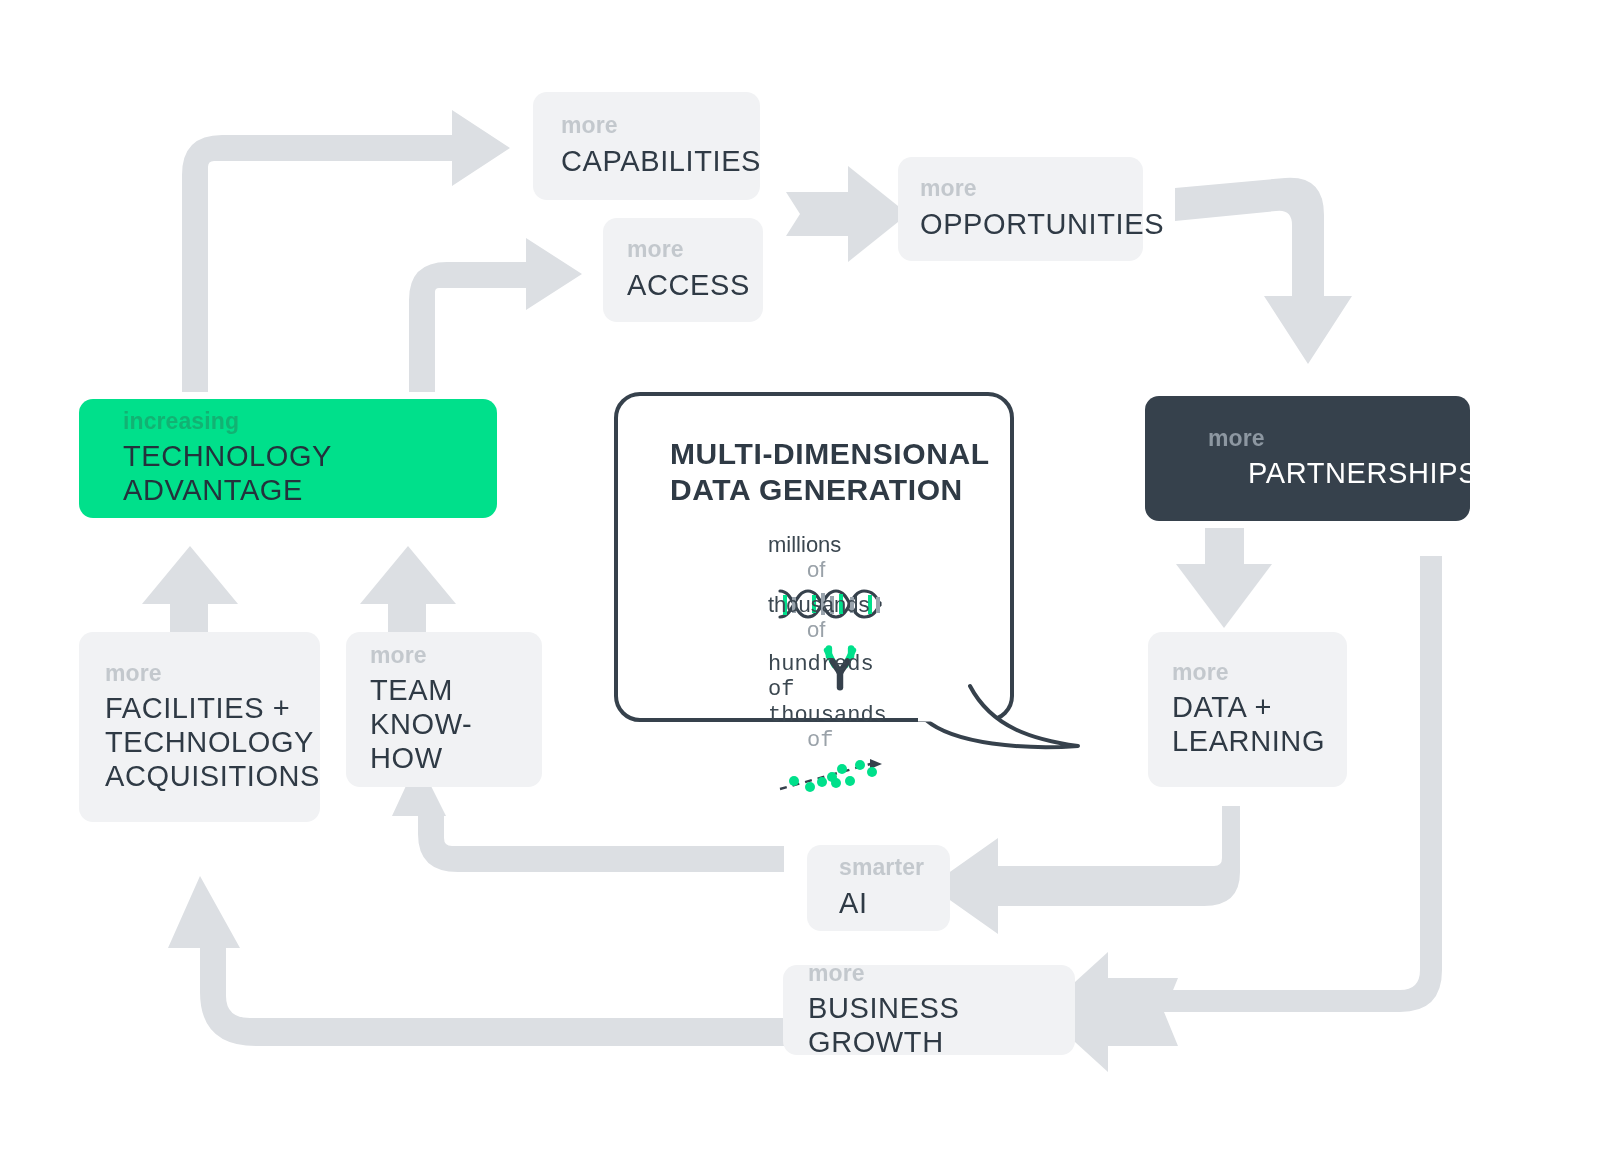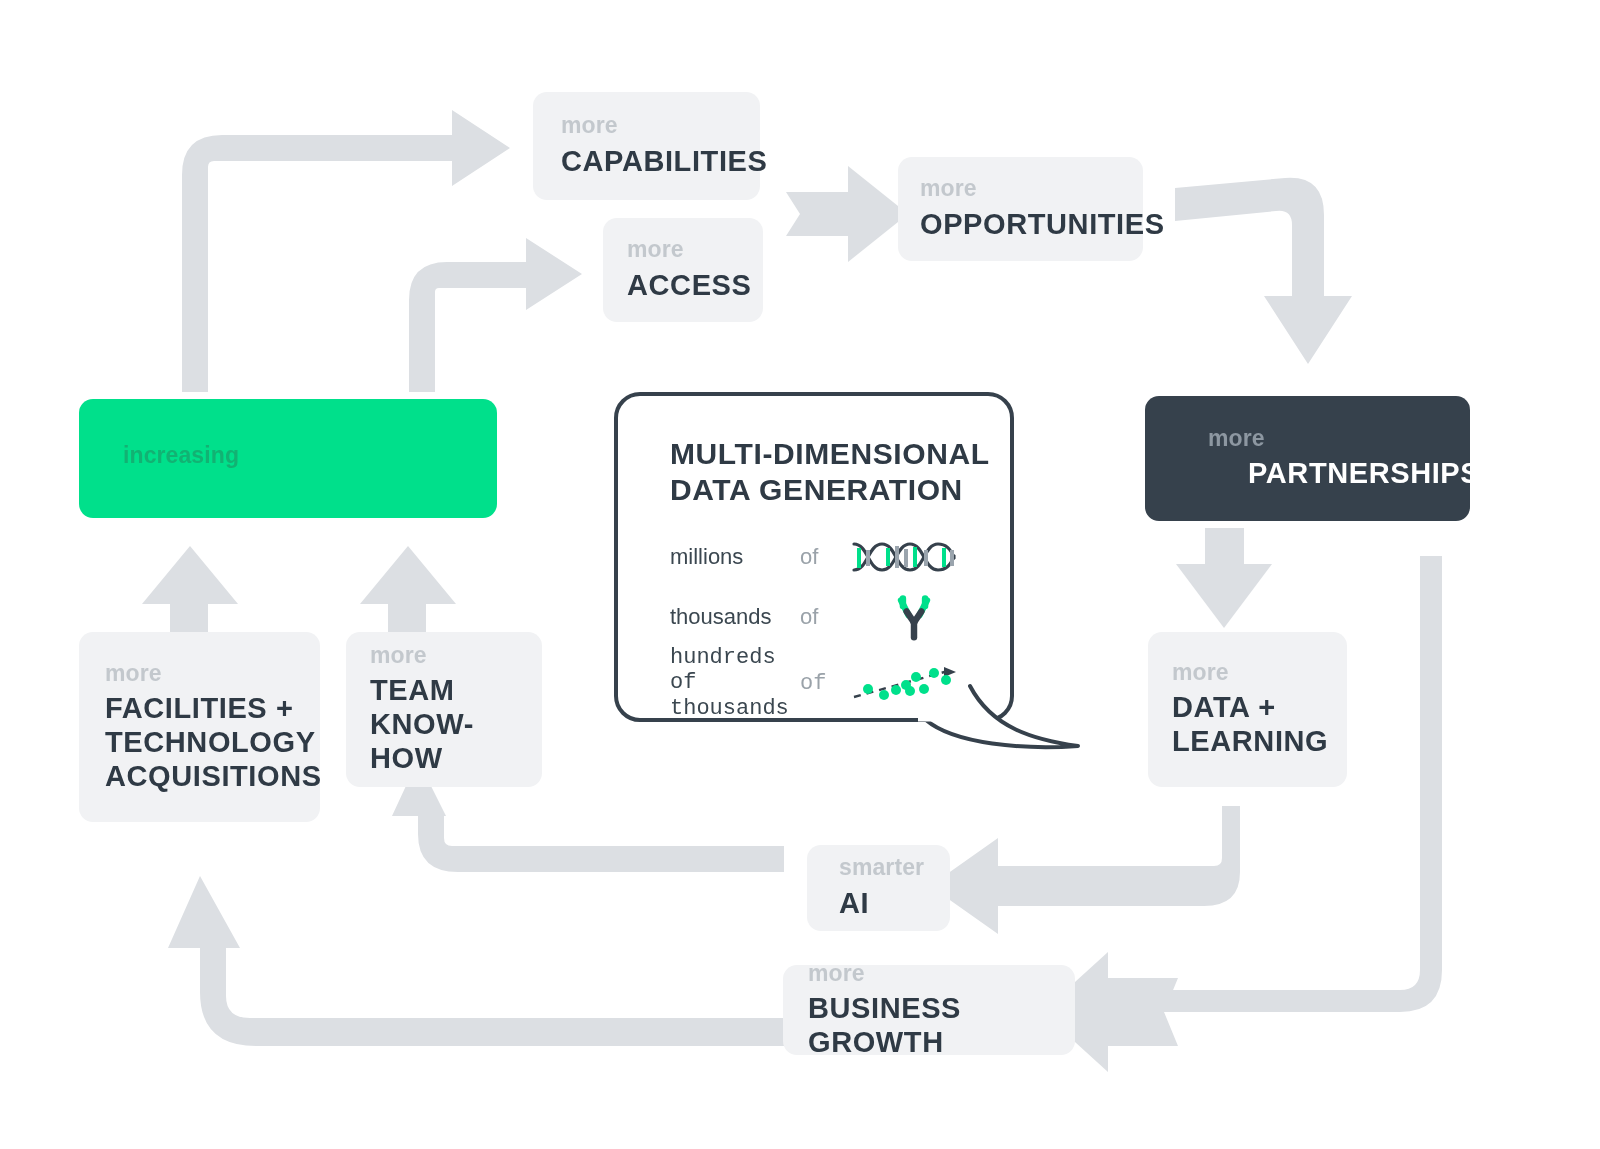--- a/index.html
+++ b/index.html
@@ -42,21 +42,21 @@
 
   .node .kicker {
     font-size: 23px;
     font-weight: bold;
     letter-spacing: 0.1px;
     line-height: 1.05;
     margin-bottom: 7px;
   }
   .node .title {
     font-size: 29px;
-    font-weight: bold;
+    font-weight: normal;
     letter-spacing: 0.6px;
     line-height: 1.17;
     text-transform: uppercase;
     font-stretch: condensed;
   }
   .node.plain .kicker { color: #c3c8cd; }
   .node.plain .title  { color: #2f3a45; }
   .node.accent .kicker { color: #12b273; }
   .node.accent .title  { color: #23323c; }
   .node.dark .kicker  { color: #8d97a1; }
@@ -92,20 +92,21 @@
     line-height: 1.2;
     text-transform: uppercase;
     font-stretch: condensed;
     margin-bottom: 24px;
   }
   .brow {
     display: flex;
     align-items: center;
     height: 50px;
     margin-bottom: 10px;
+    flex-direction: column;
   }
   .brow .qty {
     width: 130px;
     font-size: 22px;
     color: #3b4750;
     line-height: 1.15;
   }
   .brow .of {
     width: 52px;
     font-size: 22px;
@@ -166,20 +167,21 @@
     <div class="title">OPPORTUNITIES</div>
   </div>
 
   <div class="node dark" style="left:1145px; top:396px; width:325px; height:125px; padding:0 0 0 63px;">
     <div class="kicker">more</div>
     <div class="title">PARTNERSHIPS</div>
   </div>
 
   <div class="node accent" style="left:79px; top:399px; width:418px; height:119px; padding:0 0 0 44px;">
     <div class="kicker">increasing</div>
+    <div class="title">TECHNOLOGY ADVANTAGE</div>
   </div>
 
   <div class="node plain" style="left:79px; top:632px; width:241px; height:190px; padding:0 0 0 26px;">
     <div class="kicker">more</div>
     <div class="title multiline">FACILITIES +<br>TECHNOLOGY<br>ACQUISITIONS</div>
   </div>
 
   <div class="node plain" style="left:346px; top:632px; width:196px; height:155px; padding:0 0 0 24px;">
     <div class="kicker">more</div>
     <div class="title multiline">TEAM<br>KNOW-HOW</div>

